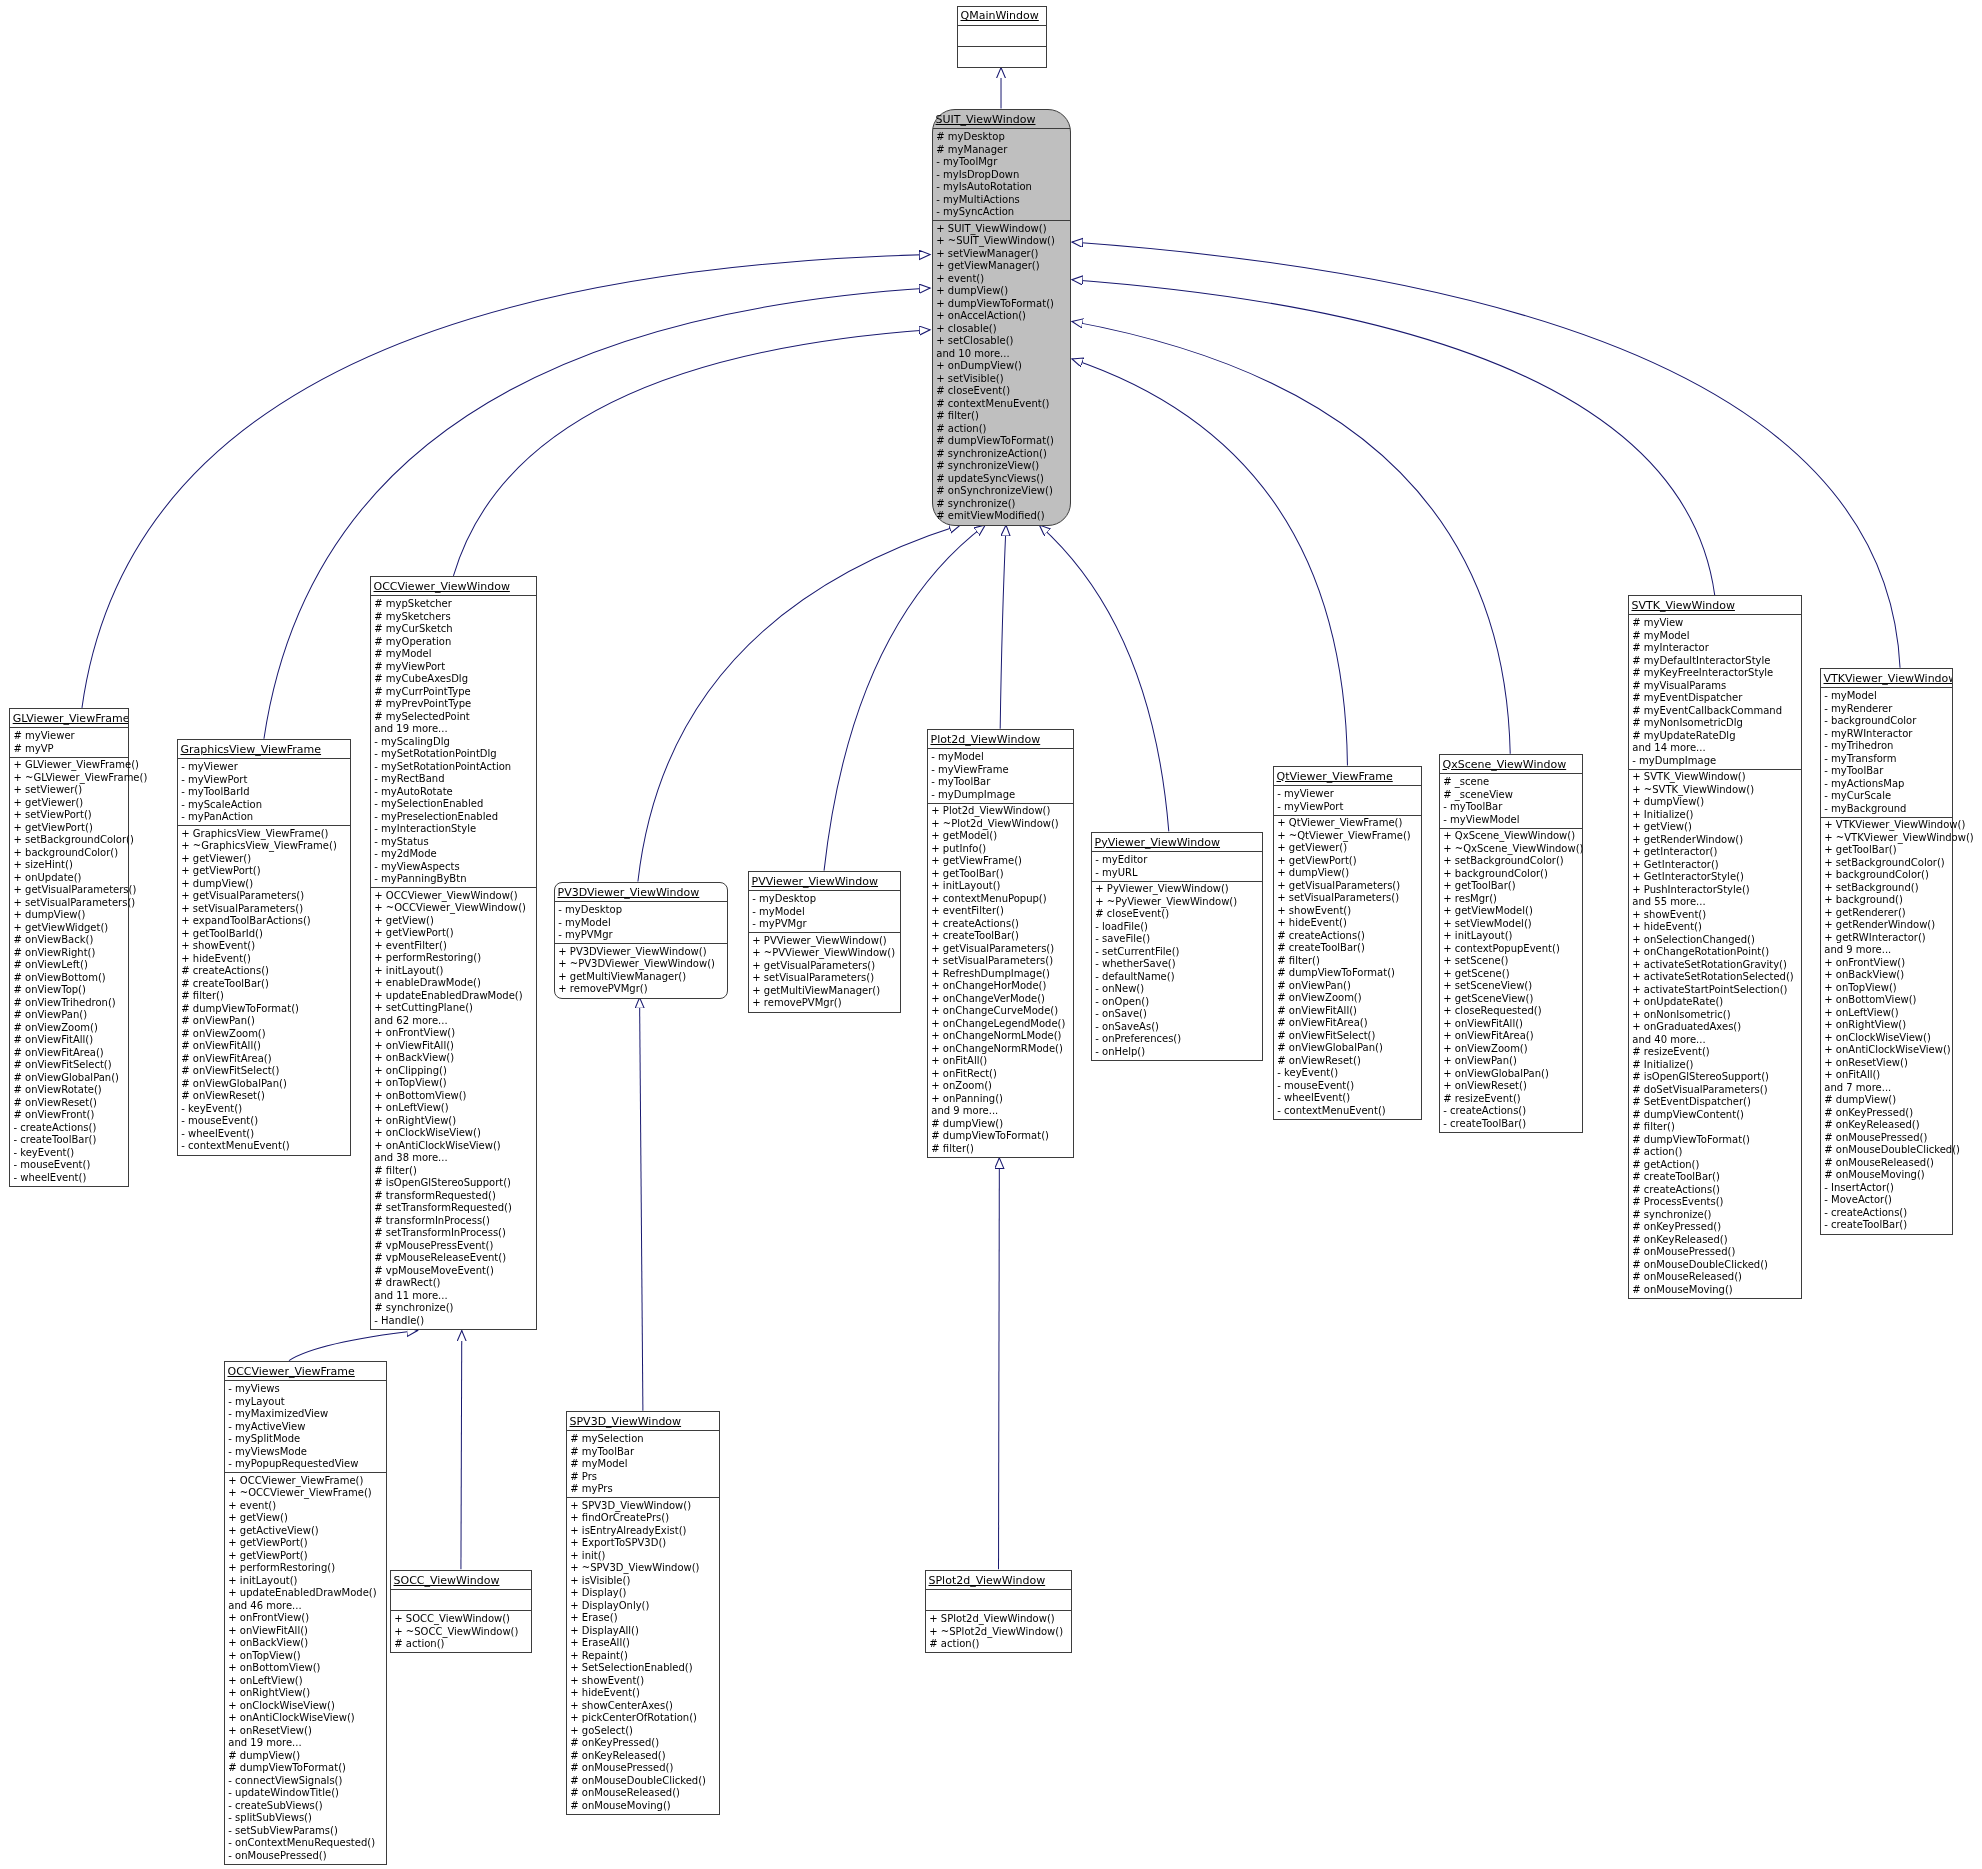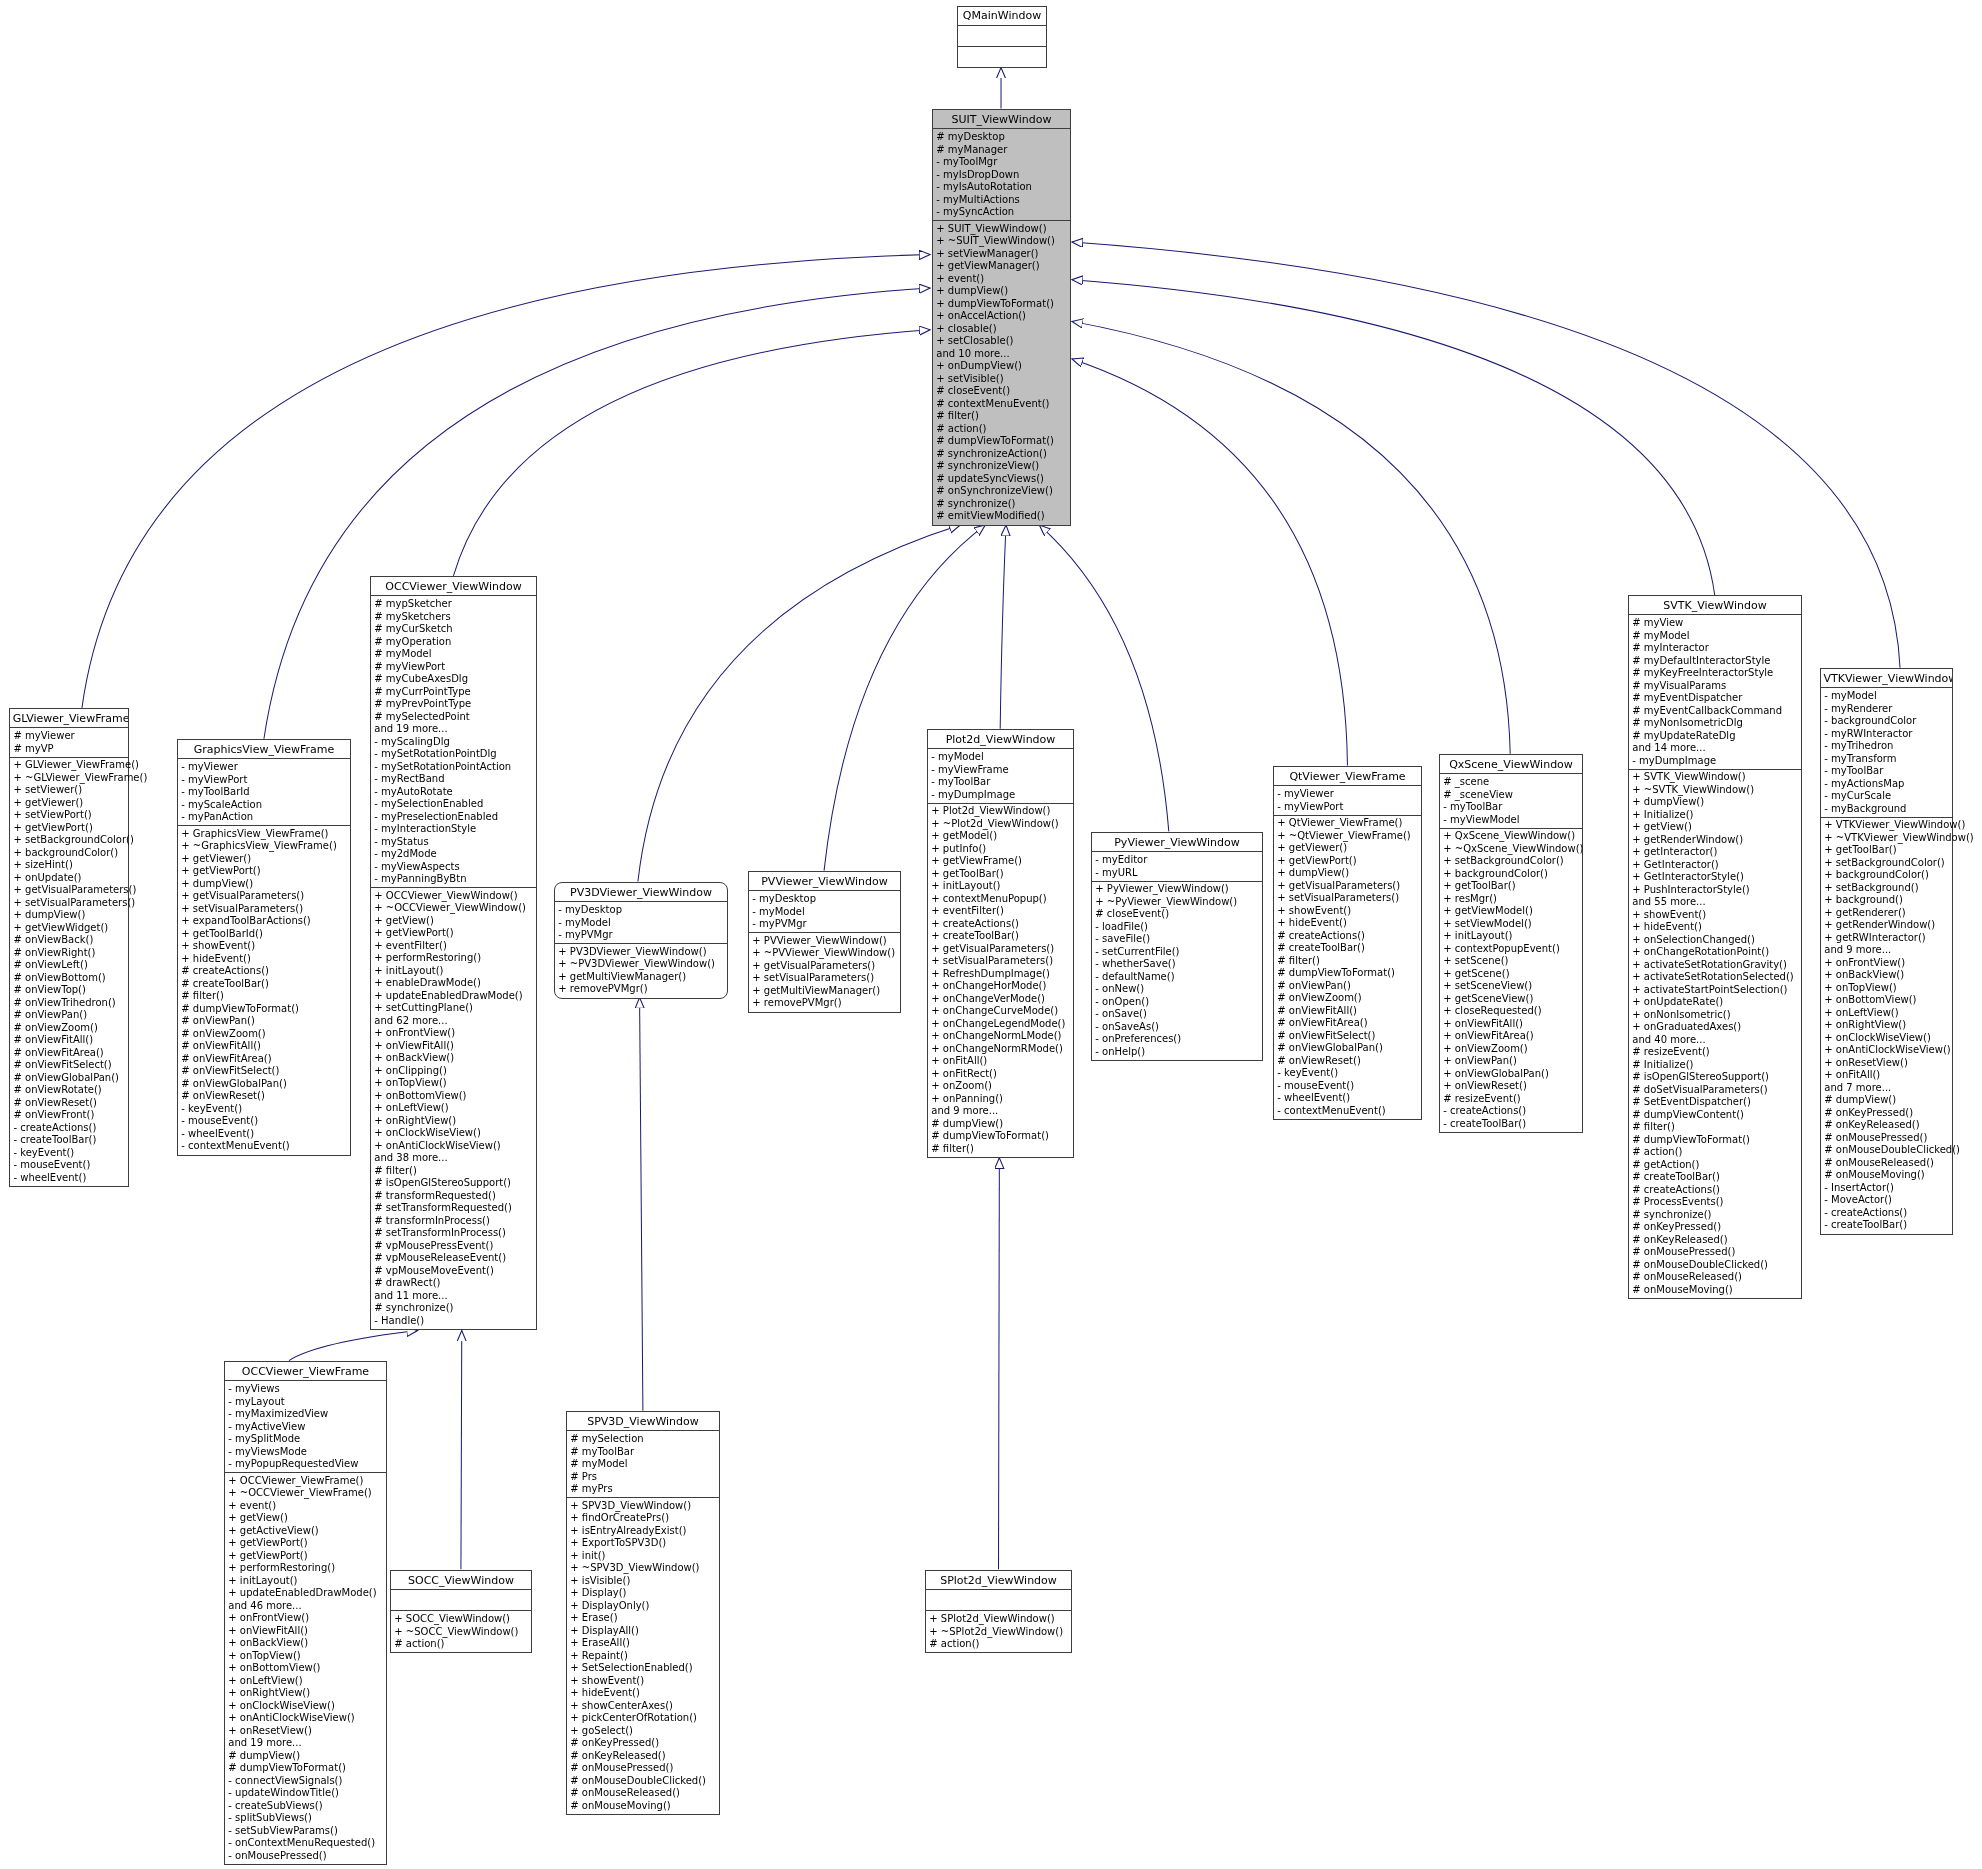--- a/index.html
+++ b/index.html
@@ -18,28 +18,28 @@
   }
   .uml-class {
     position: absolute;
     background: #ffffff;
     border: 0.8px solid #3d3d3d;
     box-sizing: border-box;
     font-size: 10px;
     line-height: 12.5px;
     cursor: pointer;
   }
-  .uml-class.selected { background: #bfbfbf; }
+  .uml-class.selected { background: #bfbfbf; border-radius: 23px; }
   .uml-class .title {
-    text-align: center;
     font-size: 11px;
     line-height: 13.4px;
     padding: 2.5px 2.5px;
     white-space: nowrap;
     overflow: hidden;
+    text-decoration: underline;
   }
   .uml-class .sec {
     border-top: 0.8px solid #3d3d3d;
     padding: 1.7px 3.3px;
     min-height: 16.7px;
   }
   .uml-class .line {
     white-space: nowrap;
     height: 12.5px;
   }

